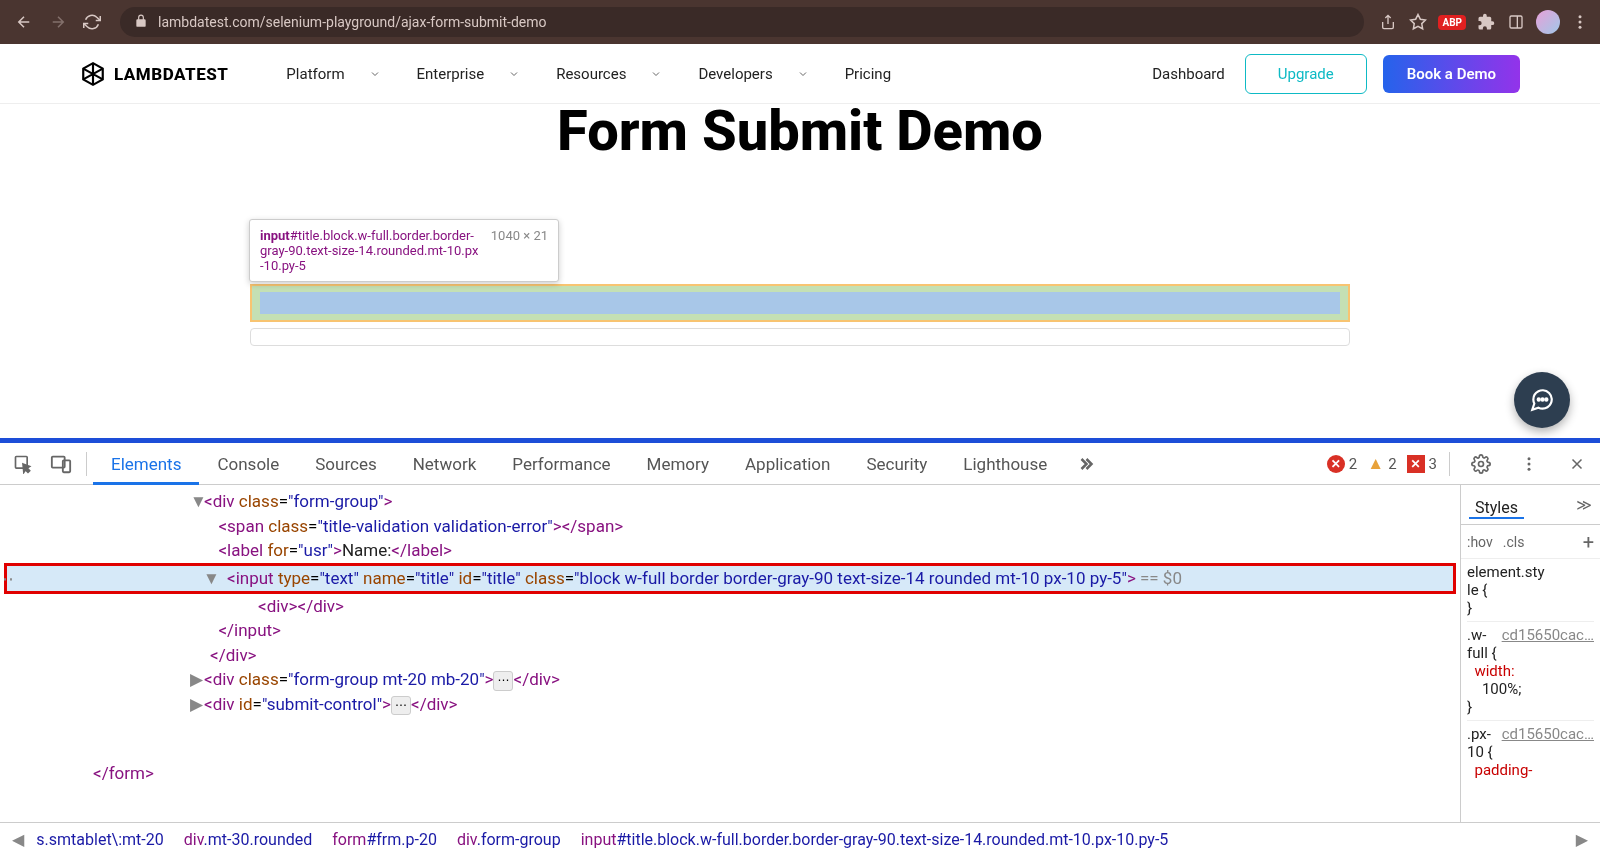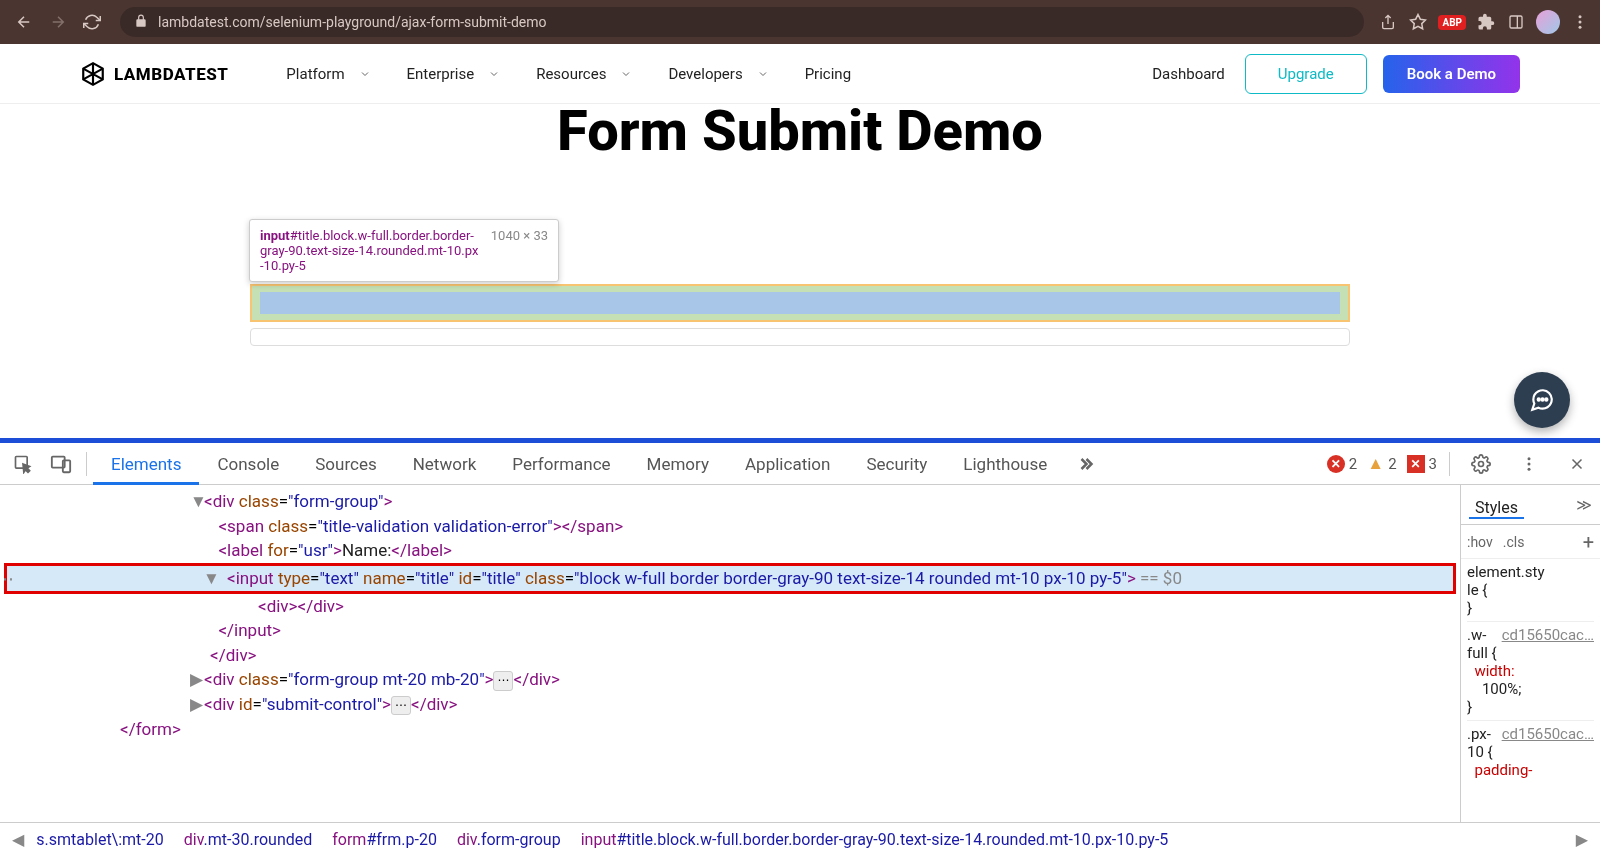--- a/index.html
+++ b/index.html
@@ -13,21 +13,21 @@
 .addrbar .lock { margin-right: 10px; }
 .chrome-right { display: flex; align-items: center; gap: 10px; }
 .abp { background: #e02020; color: #fff; font-size: 10px; font-weight: bold; padding: 2px 4px; border-radius: 4px; }
 .avatar { width: 24px; height: 24px; border-radius: 50%; background: linear-gradient(135deg,#e8a0d8,#a0c8e8); }
 .chrome-icon { width: 20px; height: 20px; display: flex; align-items: center; justify-content: center; }
 
 
 .site-header { height: 60px; display: flex; align-items: center; padding: 0 80px; border-bottom: 1px solid #eee; }
 .logo-wrap { display: flex; align-items: center; gap: 8px; margin-right: 40px; }
 .logo-text { font-weight: 800; font-size: 17px; letter-spacing: 0.5px; }
-.nav-item { display: flex; align-items: center; gap: 14px; padding: 0 18px; font-size: 15px; color: #222; }
+.nav-item { display: flex; align-items: center; gap: 24px; padding: 0 18px; font-size: 15px; color: #222; }
 .nav-spacer { flex: 1; }
 .dashboard-link { font-size: 15px; color: #222; margin-right: 20px; }
 .upgrade-btn { border: 1px solid #0ebac5; color: #0ebac5; padding: 10px 32px; border-radius: 6px; font-size: 15px; margin-right: 16px; }
 .book-btn { background: linear-gradient(90deg,#2563eb,#9333ea); color: #fff; padding: 10px 24px; border-radius: 6px; font-size: 15px; font-weight: 600; }
 
 
 .page-content { flex: 1; position: relative; padding-top: 0; overflow: hidden; }
 .page-title { font-size: 56px; font-weight: 800; text-align: center; margin-top: -6px; }
 .form-area { margin: 0 auto; max-width: 1100px; position: relative; padding-top: 120px; }
 
@@ -60,21 +60,21 @@
 .tri.yel { color: #e8a23b; font-size: 17px; }
 .sq.red { width: 18px; height: 18px; background: #d93025; color: #fff; display: flex; align-items: center; justify-content: center; font-size: 12px; font-weight:bold; }
 
 .dt-body { flex: 1; display: flex; overflow: hidden; }
 .elements-panel { flex: 1; overflow: auto; font-family: Menlo, Consolas, monospace; font-size: 17px; line-height: 1.45; padding: 4px 0; position: relative; }
 .el-line { white-space: nowrap; padding: 0 20px; }
 .el-line.depth1 { padding-left: 190px; }
 .el-line.depth2 { padding-left: 210px; }
 .el-line.depth3 { padding-left: 230px; text-indent:-10px; padding-right:10px; }
 .el-line.depth3b { padding-left: 258px; }
-.el-line.depth0 { padding-left: 120px; }
+.el-line.depth0 { padding-left: 93px; margin-top: 44px; }
 .el-line.selected { background: #d6e9f8; white-space: normal; }
 .el-highlight-box { border: 3px solid #e00000; margin: 0 4px; padding: 0; }
 .el-highlight-box .el-line.selected { padding-left: 216px; padding-right: 8px; }
 .arrow { color: #888; display: inline-block; width: 14px; }
 .tri-dots { position: absolute; left: 6px; color: #888; font-size: 18px; letter-spacing: 2px; }
 
 .tok-tag { color: #881280; }
 .tok-attr { color: #994500; }
 .tok-val { color: #1a1aa6; }
 .tok-txt { color: #222; }
@@ -197,21 +197,21 @@
   <div class="upgrade-btn">Upgrade</div>
   <div class="book-btn">Book a Demo</div>
 </div>
 
 <div class="page-content">
   <h1 class="page-title">Form Submit Demo</h1>
   <div class="form-area">
     <div class="hl-input-wrap">
       <div class="inspect-tooltip">
         <div><span class="tooltip-tag">input</span><span class="tooltip-selector">#title.block.w-full.border.border-gray-90.text-size-14.rounded.mt-10.px-10.py-5</span></div>
-        <div class="tooltip-size">1040 × 33</div>
+        <div class="tooltip-size">1040 × 21</div>
       </div>
       <div class="hl-margin">
           <div class="hl-padding">
             <div class="hl-content"></div>
           </div>
         </div>
     </div>
     <div class="msg-box"></div>
   </div>
   <div class="chat-fab">

